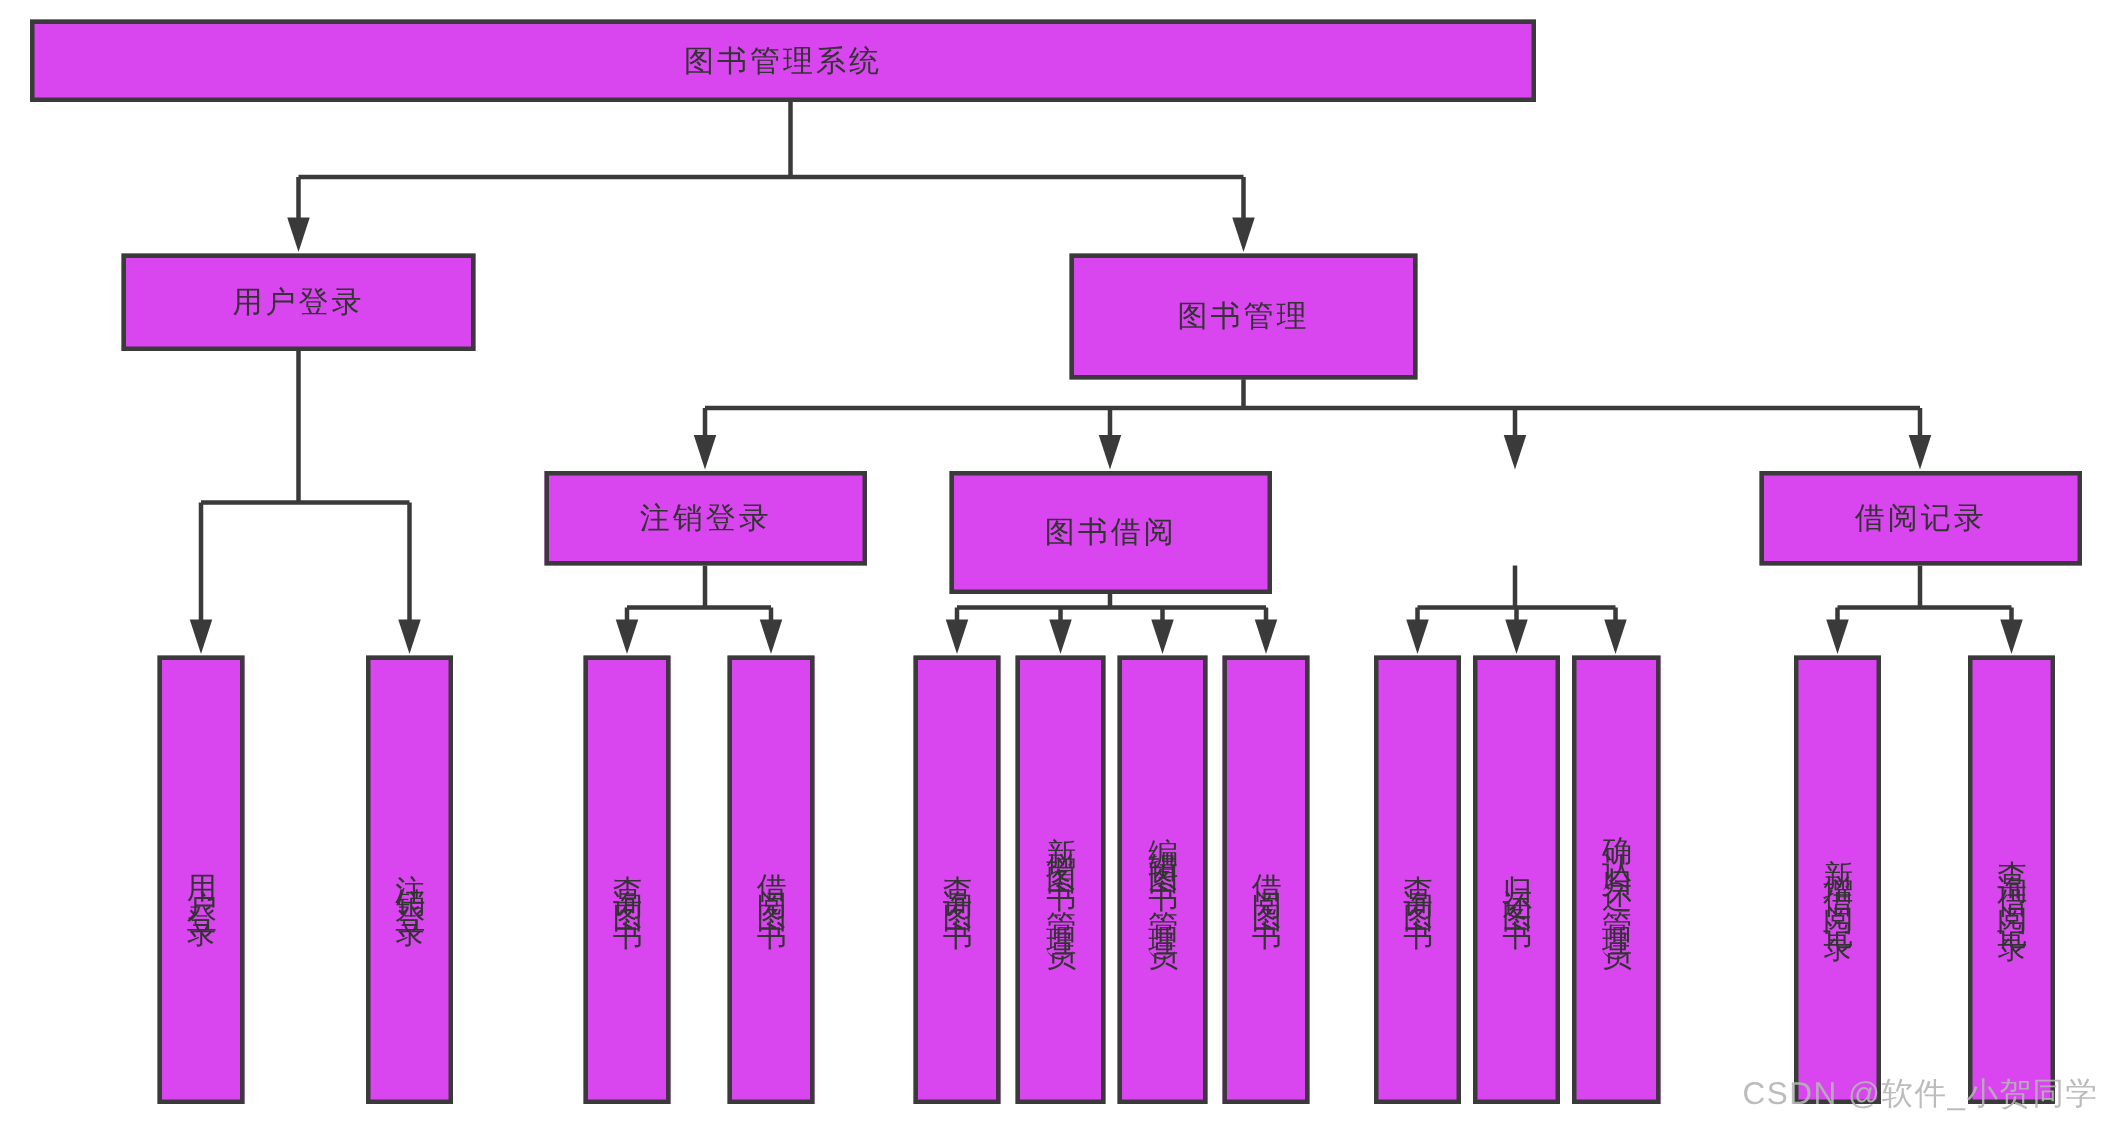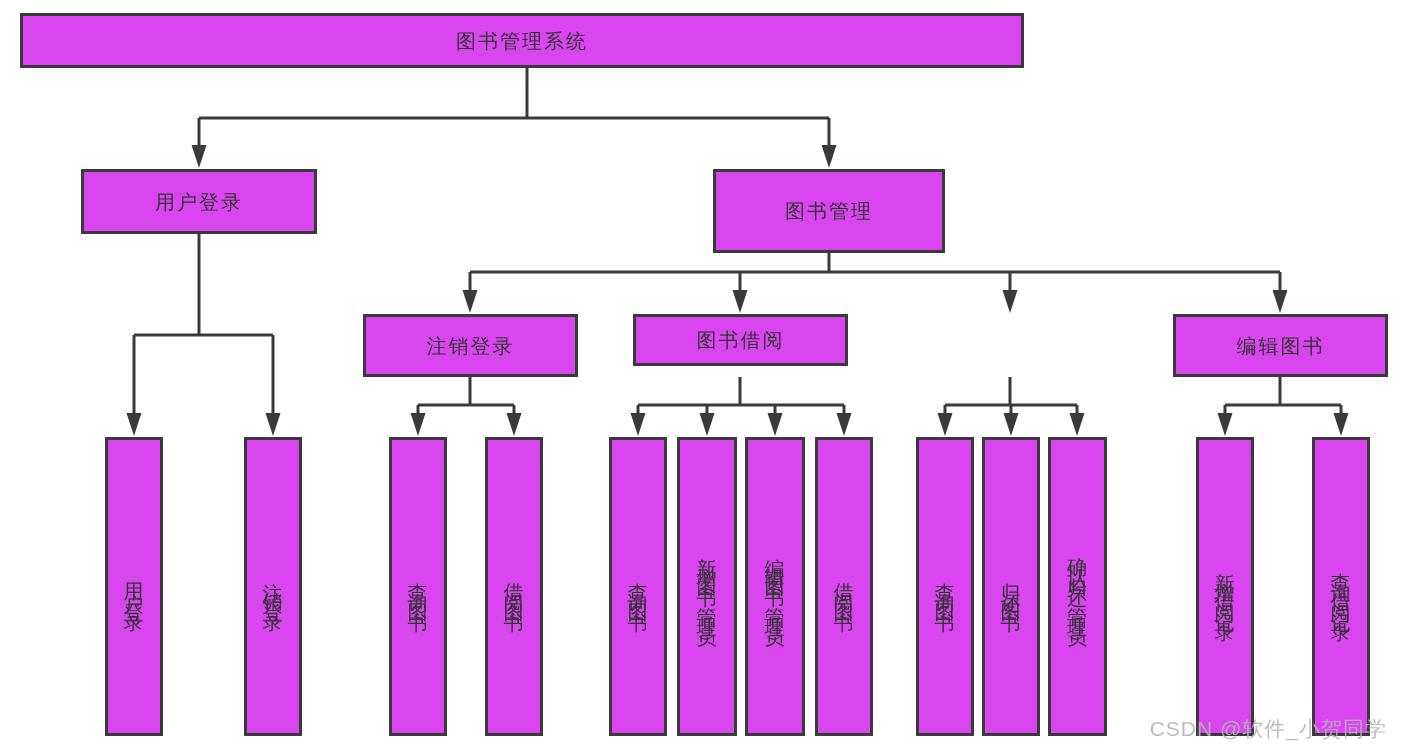--- a/index.html
+++ b/index.html
@@ -37,21 +37,21 @@
     letter-spacing:2px;
   }
   .box .v-label{
     writing-mode:vertical-rl;
     text-orientation:mixed;
     letter-spacing:10px;
     white-space:nowrap;
   }
   .watermark{
     position:absolute;
-    right:18px;
+    right:6px;
     bottom:4px;
     font-size:21px;
     color:#b5b5b5;
     opacity:0.9;
     letter-spacing:1px;
     z-index:3;
     white-space:nowrap;
   }
 </style>
 </head>
@@ -106,25 +106,25 @@
   <div class="box" style="left:81px;top:169px;width:236px;height:65px">
     <span class="h-label">用户登录</span>
   </div>
   <div class="box" style="left:713px;top:169px;width:232px;height:84px">
     <span class="h-label">图书管理</span>
   </div>
 
   <div class="box" style="left:363px;top:314px;width:215px;height:63px">
     <span class="h-label">注销登录</span>
   </div>
-  <div class="box" style="left:633px;top:314px;width:215px;height:52px">
+  <div class="box" style="left:633px;top:314px;width:215px;height:82px">
     <span class="h-label">图书借阅</span>
   </div>
   <div class="box" style="left:1173px;top:314px;width:215px;height:63px">
-    <span class="h-label">编辑图书</span>
+    <span class="h-label">借阅记录</span>
   </div>
 
   <div class="box" style="left:105px;top:437px;width:58px;height:299px">
     <span class="v-label">用户登录</span>
   </div>
   <div class="box" style="left:244px;top:437px;width:58px;height:299px">
     <span class="v-label">注销登录</span>
   </div>
 
   <div class="box" style="left:389px;top:437px;width:58px;height:299px">

